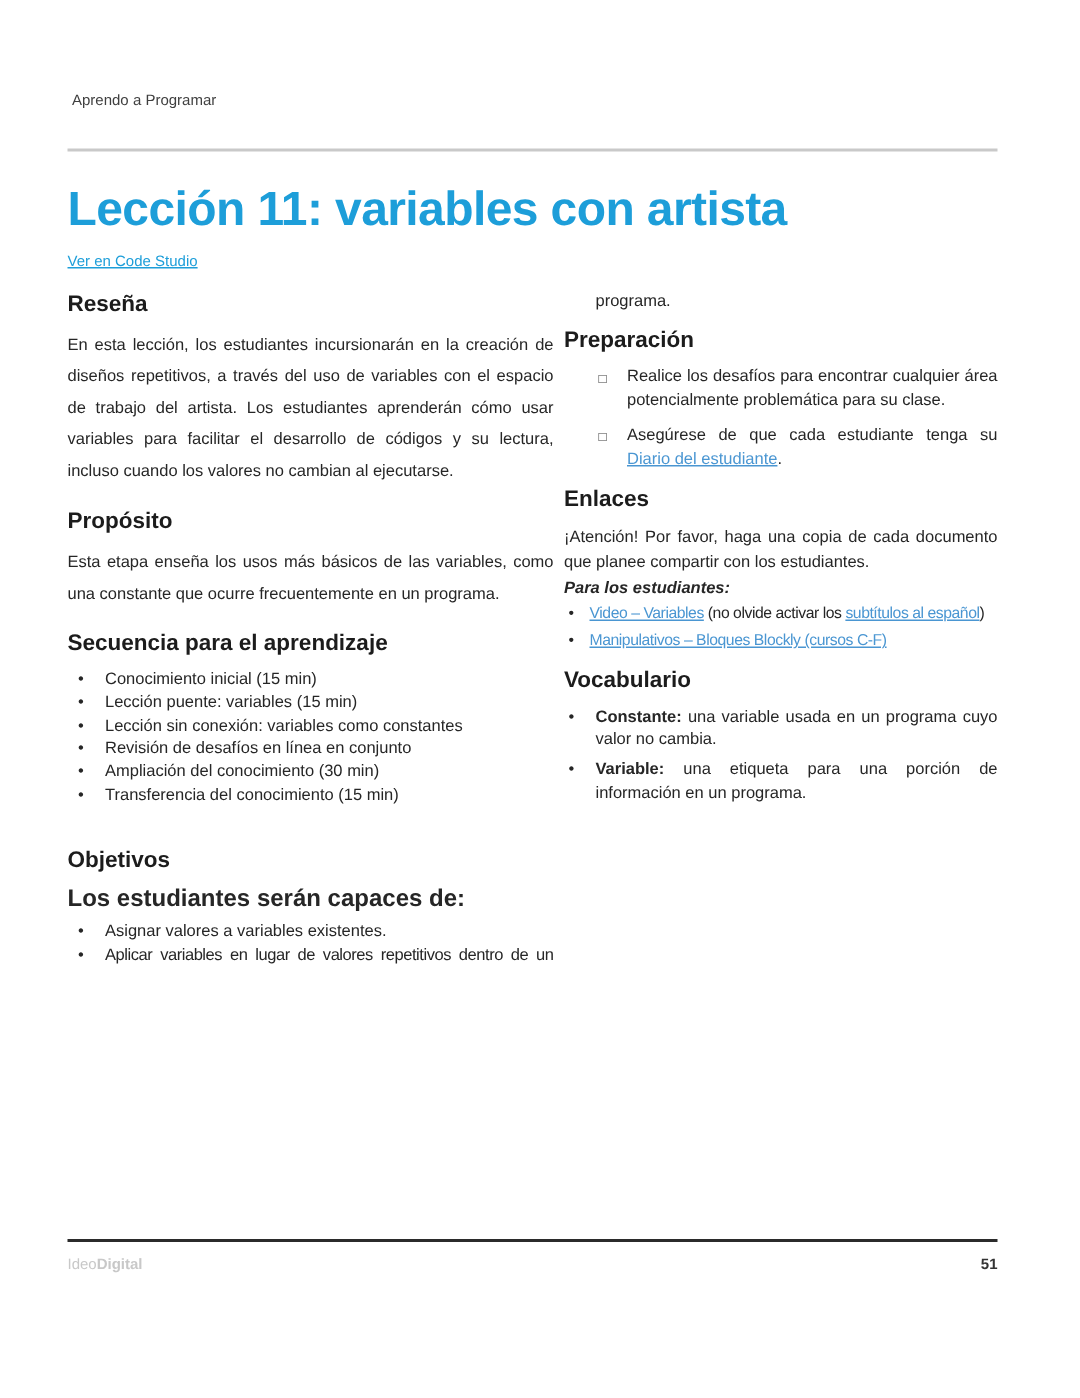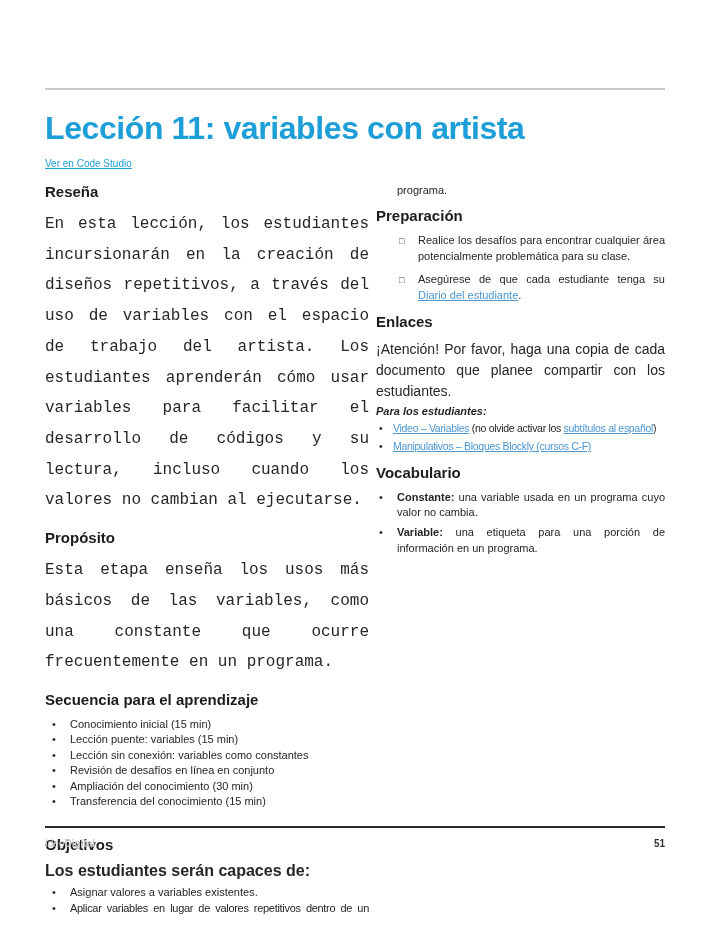--- a/index.html
+++ b/index.html
@@ -35,24 +35,23 @@
   .columns { display:flex; margin-top:12px; }
   .col-left { width:324px; }
   .col-right { width:289px; margin-left:auto; }
 
   h2.section { font-size:15px; font-weight:bold; color:#1c1c1c; margin:13px 0 9px; }
   .col-left h2.section:first-child { margin-top:0; }
   h2.objetivos-heading { margin-top:27px; }
   .col-right h2.section { margin-top:9px; }
 
   p.justify {
-    font-size:16px;
+    font-size:11px;
     line-height:1.92;
     text-align:justify;
-    font-family:Liberation Mono, monospace;
   }
 
   ul { list-style:none; }
   .seq-list, .obj-list { font-size:11px; line-height:1.4; }
   .seq-list li, .obj-list li { display:flex; }
   .seq-list .b, .obj-list .b { flex:none; width:25px; padding-left:7px; }
   .t { flex:1; }
   .stretch-line {
     letter-spacing:-0.3px;
     word-spacing:-0.4px;
@@ -62,21 +61,21 @@
 
   .lead { font-size:16px; font-weight:bold; margin:9px 0 5px; }
 
   .continuation { font-size:11px; padding-left:21px; line-height:1.4; }
 
   .prep-list { font-size:11px; line-height:1.45; margin-bottom:2px; }
   .prep-list li { display:flex; margin-bottom:7px; }
   .prep-list .cb { flex:none; width:42px; padding-left:23px; font-size:9px; padding-top:2px; color:#3c3c3c; }
   .prep-list .t { text-align:justify; }
 
-  .enlaces-body { font-size:14px; line-height:1.5; text-align:justify; }
+  .enlaces-body { font-size:11px; line-height:1.5; text-align:justify; }
   .sub-heading { font-size:11px; font-weight:bold; margin:3px 0 4px;font-style:italic; }
 
   .links-list { font-size:10.5px; line-height:1.45; letter-spacing:-0.3px; margin-bottom:2px; }
   .links-list li { display:flex; margin-bottom:3px; white-space:nowrap; }
   .links-list .b { flex:none; width:17px; padding-left:3px; letter-spacing:0; }
   .links-list .t { flex:none; }
 
   .vocab-list { font-size:11px; line-height:1.4; }
   .vocab-list li { display:flex; margin-bottom:5px; }
   .vocab-list .b { flex:none; width:21px; padding-left:3px; }
@@ -89,20 +88,21 @@
   .footer-row { display:flex; justify-content:space-between; margin-top:10px; font-size:10px; }
   .footer-brand { color:#c8c8c8;text-align:center; }
   .footer-brand b { font-weight:bold; }
   .page-num { font-weight:bold; color:#333333; }
 </style>
 </head>
 <body>
 
 <div class="page">
 
+  <div class="brand">Aprendo a Programar</div>
   <hr class="header-rule">
 
   <h1 class="title">Lección 11: variables con artista</h1>
   <a class="code-link">Ver en Code Studio</a>
 
   <div class="columns">
 
     <div class="col-left">
       <h2 class="section">Reseña</h2>
       <p class="justify">En esta lección, los estudiantes incursionarán en la creación de diseños repetitivos, a través del uso de variables con el espacio de trabajo del artista. Los estudiantes aprenderán cómo usar variables para facilitar el desarrollo de códigos y su lectura, incluso cuando los valores no cambian al ejecutarse.</p>

